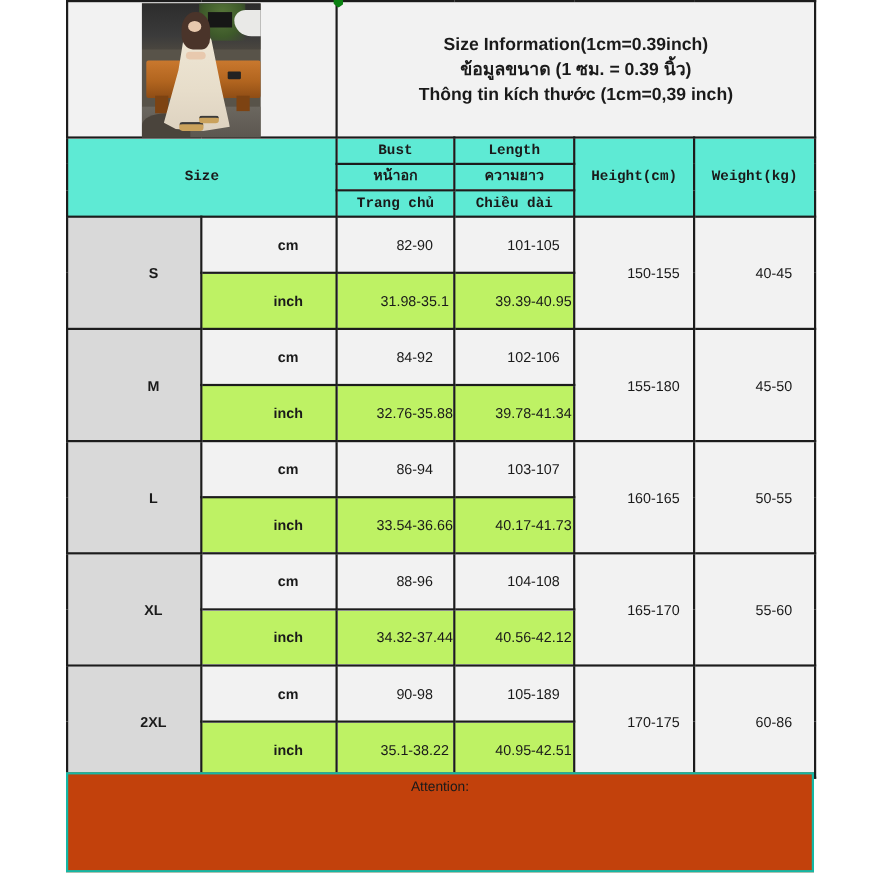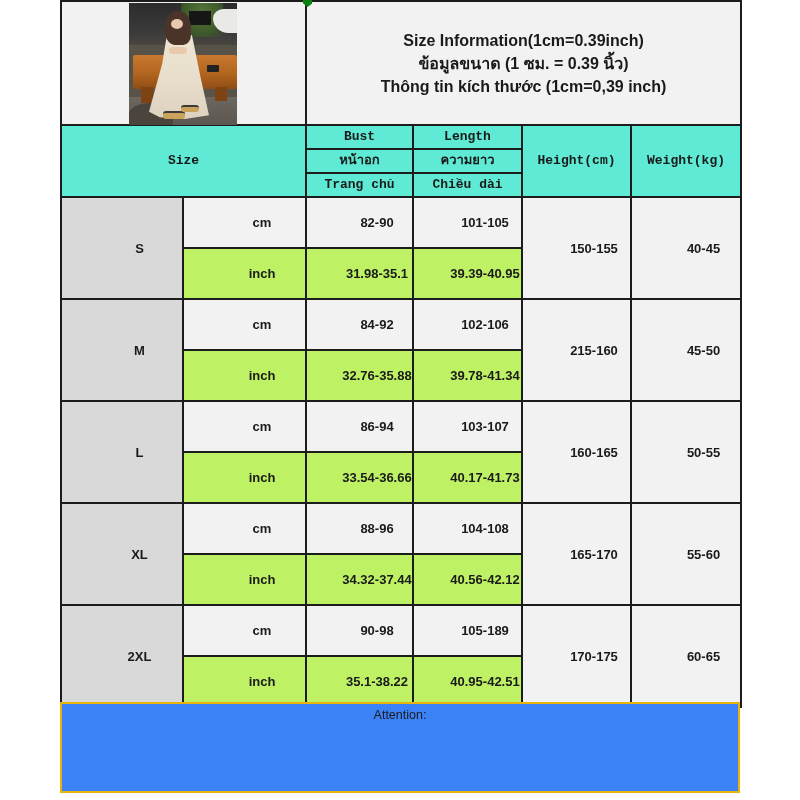--- a/index.html
+++ b/index.html
@@ -23,25 +23,25 @@
   .title-cell div { font-weight: bold; font-size: 16px; line-height: 23px; }
 
   .subhead td { height: 22px; background: #5eead4; font-weight: bold; line-height: 22px; padding: 0; font-family: Liberation Mono, monospace; }
   .size-head { font-size: 27px; font-weight: bold; background: #d9d9d9; }
 
   .row-cm td, .row-inch td { height: 51px; padding-left: 35px; }
   .size-cell { background: #d9d9d9; font-weight: bold; font-size: 14px; }
   .cell-light { background: #f2f2f2; }
   .cell-white { background: #bef264; }
   .bold { font-weight: bold; }
-  .val { font-weight: bold; }
+  .val { font-weight: normal; }
 
   .attention {
     position: absolute; left: 60px; top: 702px; width: 680px; min-height: 91px;
-    border: 2px solid #eab308; background: #3b82f6;
+    border: 2px solid #14b8a6; background: #c2410c;
     text-align: center; font-size: 12.5px; line-height: 19px; padding: 2px 8px 4px 8px;
   }
 
   .green-mark {
     position: absolute; left: 303px; top: 0; width: 9px; height: 7px;
     background: #0b8112; clip-path: polygon(0 0, 100% 0, 100% 55%, 50% 100%, 0 45%);
     z-index: 5;
   }
 
   
@@ -137,21 +137,21 @@
       <td class="cell-white bold">inch</td>
       <td class="cell-white val">31.98-35.1</td>
       <td class="cell-white val">39.39-40.95</td>
     </tr>
 
     <tr class="row-cm">
       <td class="size-cell" rowspan="2">M</td>
       <td class="cell-light bold">cm</td>
       <td class="cell-light val">84-92</td>
       <td class="cell-light val">102-106</td>
-      <td class="cell-light val" rowspan="2">215-160</td>
+      <td class="cell-light val" rowspan="2">155-180</td>
       <td class="cell-light val" rowspan="2">45-50</td>
     </tr>
     <tr class="row-inch">
       <td class="cell-white bold">inch</td>
       <td class="cell-white val">32.76-35.88</td>
       <td class="cell-white val">39.78-41.34</td>
     </tr>
 
     <tr class="row-cm">
       <td class="size-cell" rowspan="2">L</td>
@@ -180,21 +180,21 @@
       <td class="cell-white val">34.32-37.44</td>
       <td class="cell-white val">40.56-42.12</td>
     </tr>
 
     <tr class="row-cm">
       <td class="size-cell" rowspan="2">2XL</td>
       <td class="cell-light bold">cm</td>
       <td class="cell-light val">90-98</td>
       <td class="cell-light val">105-189</td>
       <td class="cell-light val" rowspan="2">170-175</td>
-      <td class="cell-light val" rowspan="2">60-65</td>
+      <td class="cell-light val" rowspan="2">60-86</td>
     </tr>
     <tr class="row-inch">
       <td class="cell-white bold">inch</td>
       <td class="cell-white val">35.1-38.22</td>
       <td class="cell-white val">40.95-42.51</td>
     </tr>
   </tbody>
     </table>
 
   <div class="attention">

